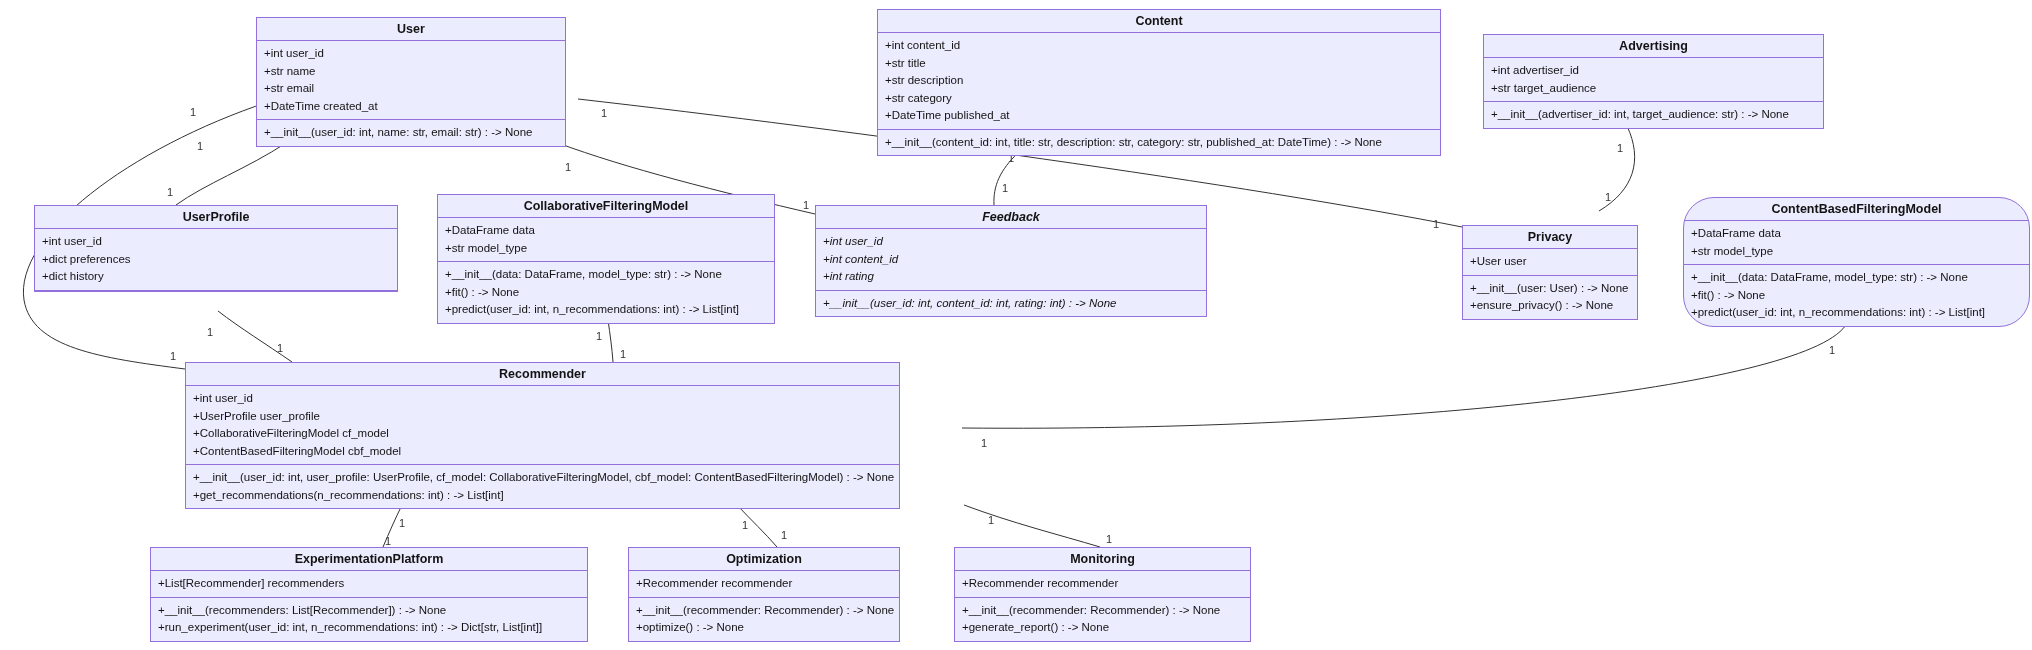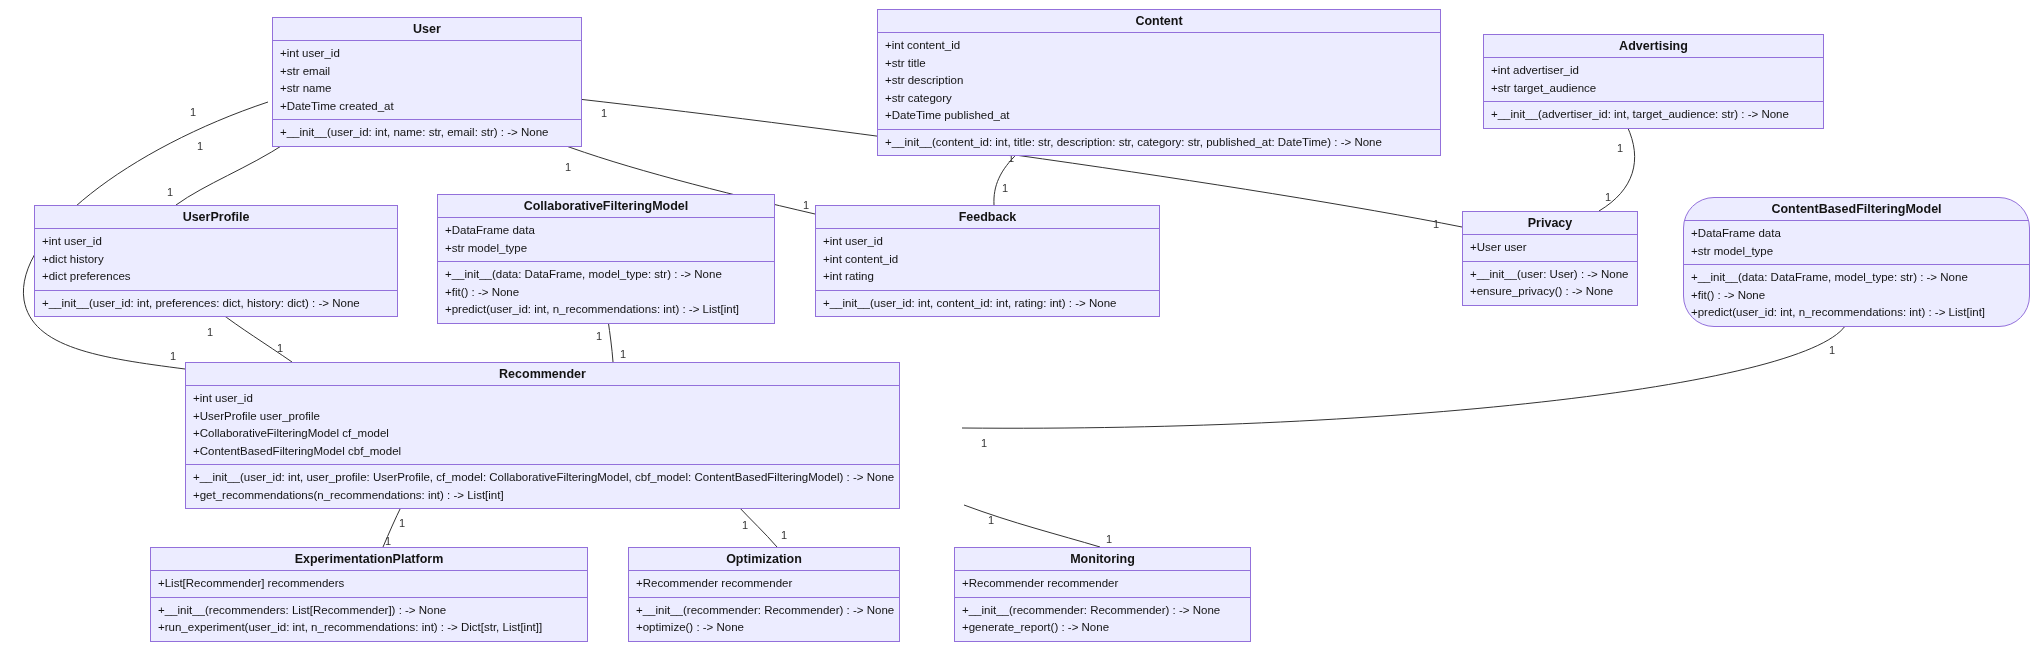--- a/index.html
+++ b/index.html
@@ -62,26 +62,26 @@
     <text x="385" y="545">1</text>
     <path d="M 737,505 C 751,520 765,533 777,547" stroke="#333333"></path>
     <text x="742" y="529">1</text>
     <text x="781" y="539">1</text>
     <path d="M 964,505 C 1012,523 1060,535 1100,547" stroke="#333333"></path>
     <text x="988" y="524">1</text>
     <text x="1106" y="543">1</text>
   </svg>
 
 <div id="diagram">
-    <div class="class-box" style="left: 272px; top: 17px; width: 310px;">
+    <div class="class-box" style="left: 256px; top: 17px; width: 310px;">
       <div class="class-title">User</div>
       <div class="compartment attrs">
         <div class="member">+int user_id</div>
+        <div class="member">+str name</div>
         <div class="member">+str email</div>
-        <div class="member">+str name</div>
         <div class="member">+DateTime created_at</div>
       </div>
       <div class="compartment methods">
         <div class="member">+__init__(user_id: int, name: str, email: str) : -&gt; None</div>
       </div>
     </div>
     <div class="class-box" style="left: 877px; top: 9px; width: 564px;">
       <div class="class-title">Content</div>
       <div class="compartment attrs">
         <div class="member">+int content_id</div>
@@ -101,51 +101,48 @@
         <div class="member">+str target_audience</div>
       </div>
       <div class="compartment methods">
         <div class="member">+__init__(advertiser_id: int, target_audience: str) : -&gt; None</div>
       </div>
     </div>
     <div class="class-box" style="left: 34px; top: 205px; width: 364px;">
       <div class="class-title">UserProfile</div>
       <div class="compartment attrs">
         <div class="member">+int user_id</div>
+        <div class="member">+dict preferences</div>
         <div class="member">+dict history</div>
-        <div class="member">+dict preferences</div>
-      </div>
-      <div class="compartment methods">
-        <div class="member">+__init__(user_id: int, preferences: dict, history: dict) : -&gt; None</div>
       </div>
     </div>
     <div class="class-box" style="left: 437px; top: 194px; width: 338px;">
       <div class="class-title">CollaborativeFilteringModel</div>
       <div class="compartment attrs">
         <div class="member">+DataFrame data</div>
         <div class="member">+str model_type</div>
       </div>
       <div class="compartment methods">
         <div class="member">+__init__(data: DataFrame, model_type: str) : -&gt; None</div>
         <div class="member">+fit() : -&gt; None</div>
         <div class="member">+predict(user_id: int, n_recommendations: int) : -&gt; List[int]</div>
       </div>
     </div>
-    <div class="class-box" style="left: 815px; top: 205px; width: 345px;">
+    <div class="class-box" style="left: 815px; top: 205px; width: 392px; font-style: italic;">
       <div class="class-title">Feedback</div>
       <div class="compartment attrs">
         <div class="member">+int user_id</div>
         <div class="member">+int content_id</div>
         <div class="member">+int rating</div>
       </div>
       <div class="compartment methods">
         <div class="member">+__init__(user_id: int, content_id: int, rating: int) : -&gt; None</div>
       </div>
     </div>
-    <div class="class-box" style="left: 1462px; top: 211px; width: 176px;">
+    <div class="class-box" style="left: 1462px; top: 225px; width: 176px;">
       <div class="class-title">Privacy</div>
       <div class="compartment attrs">
         <div class="member">+User user</div>
       </div>
       <div class="compartment methods">
         <div class="member">+__init__(user: User) : -&gt; None</div>
         <div class="member">+ensure_privacy() : -&gt; None</div>
       </div>
     </div>
     <div class="class-box" style="left: 1683px; top: 197px; width: 347px; border-radius: 31px;">

